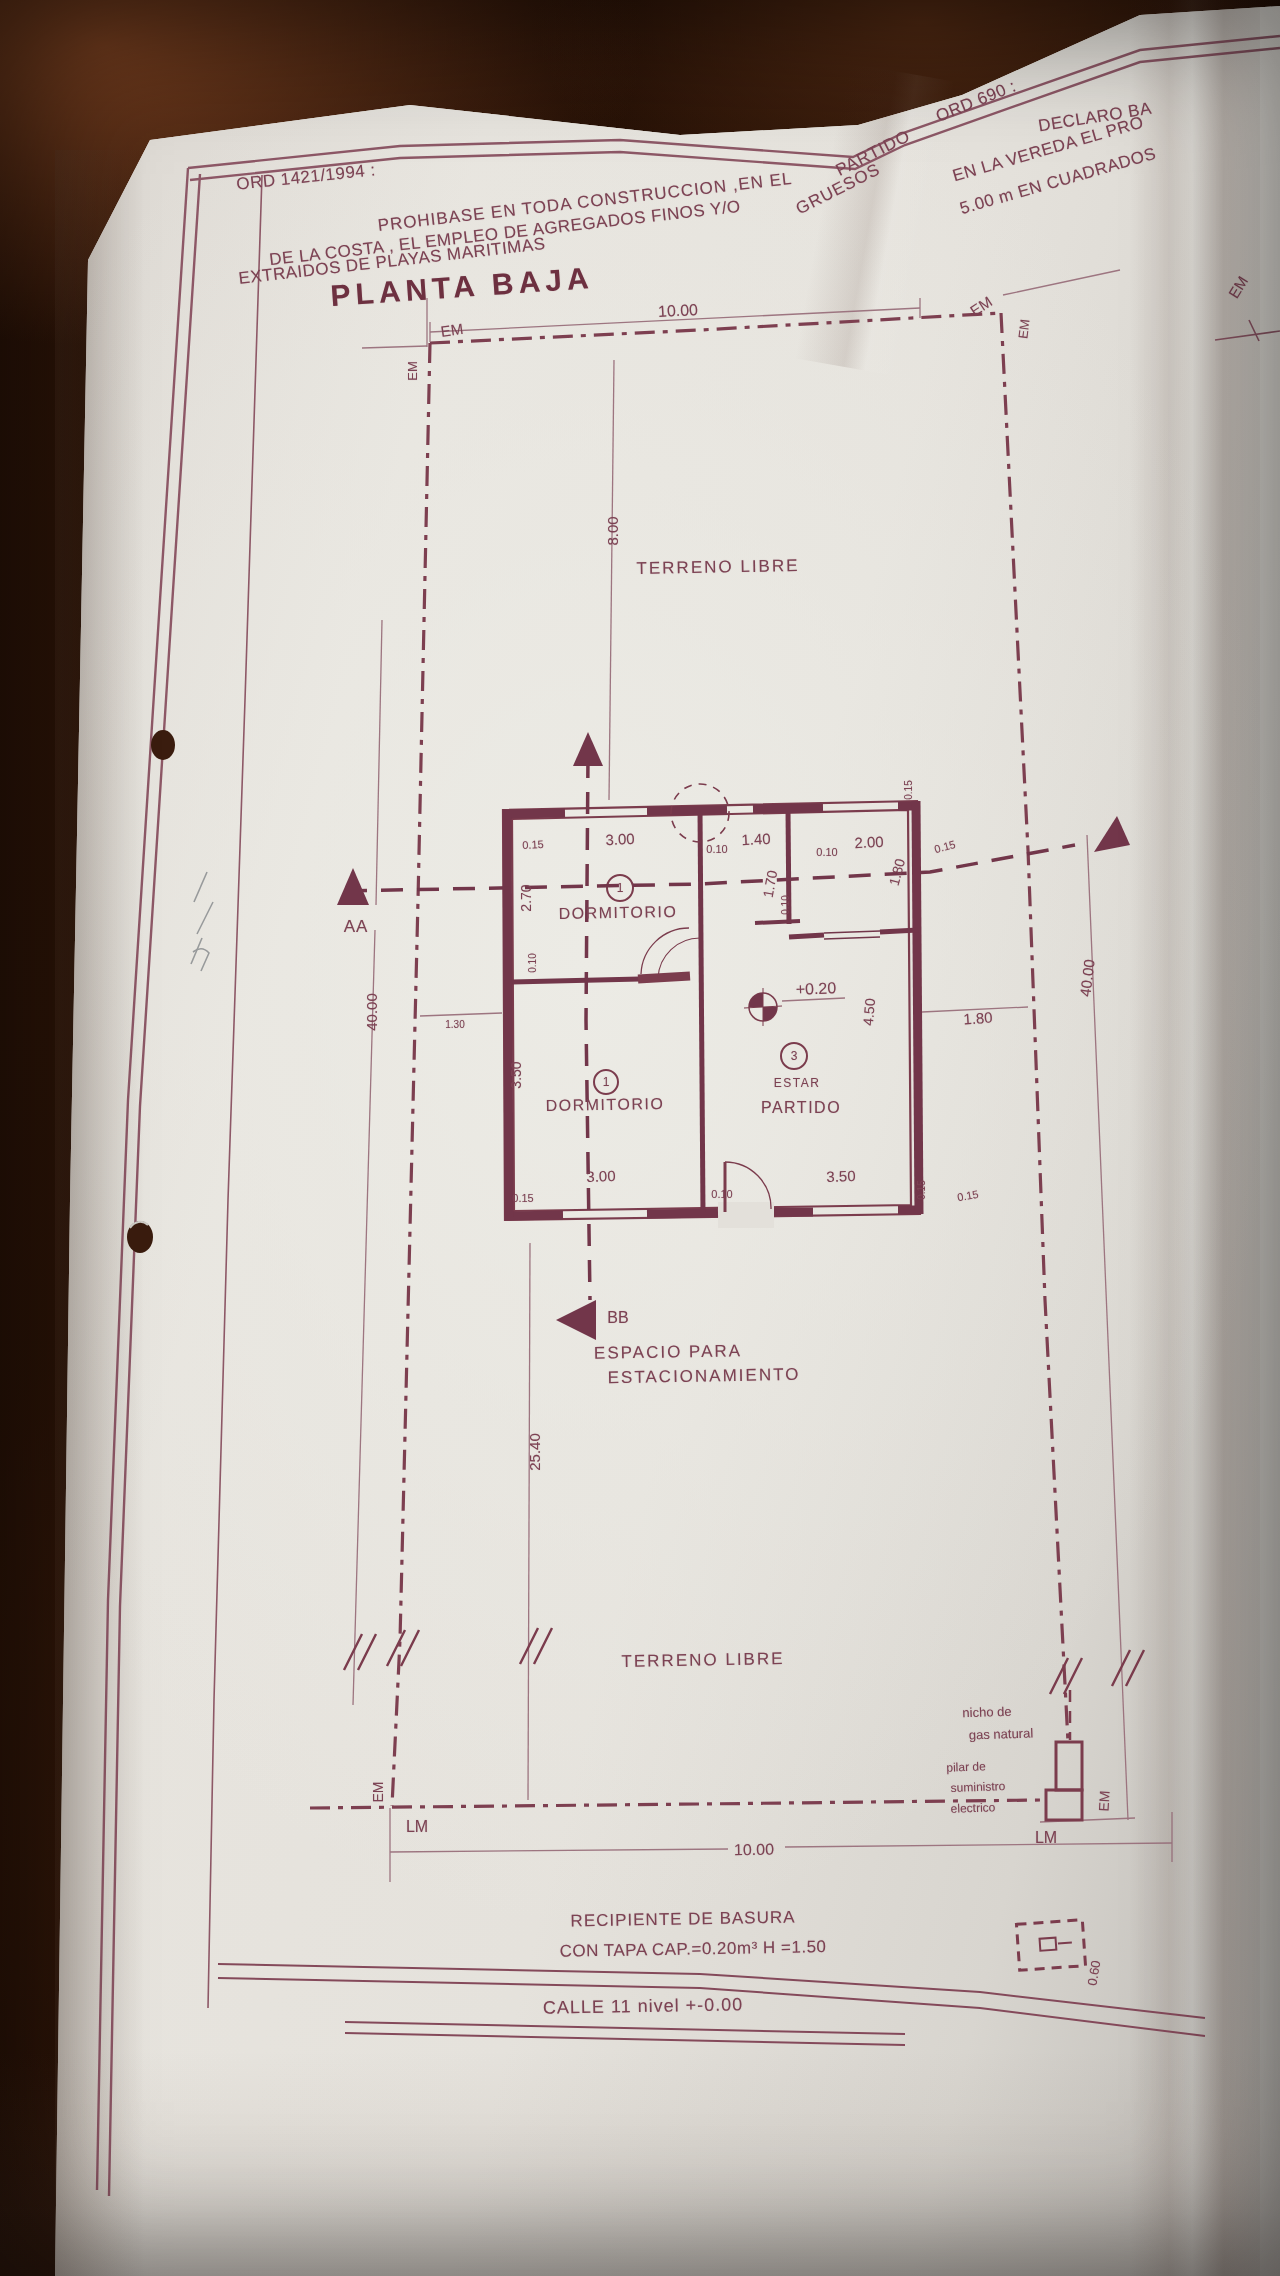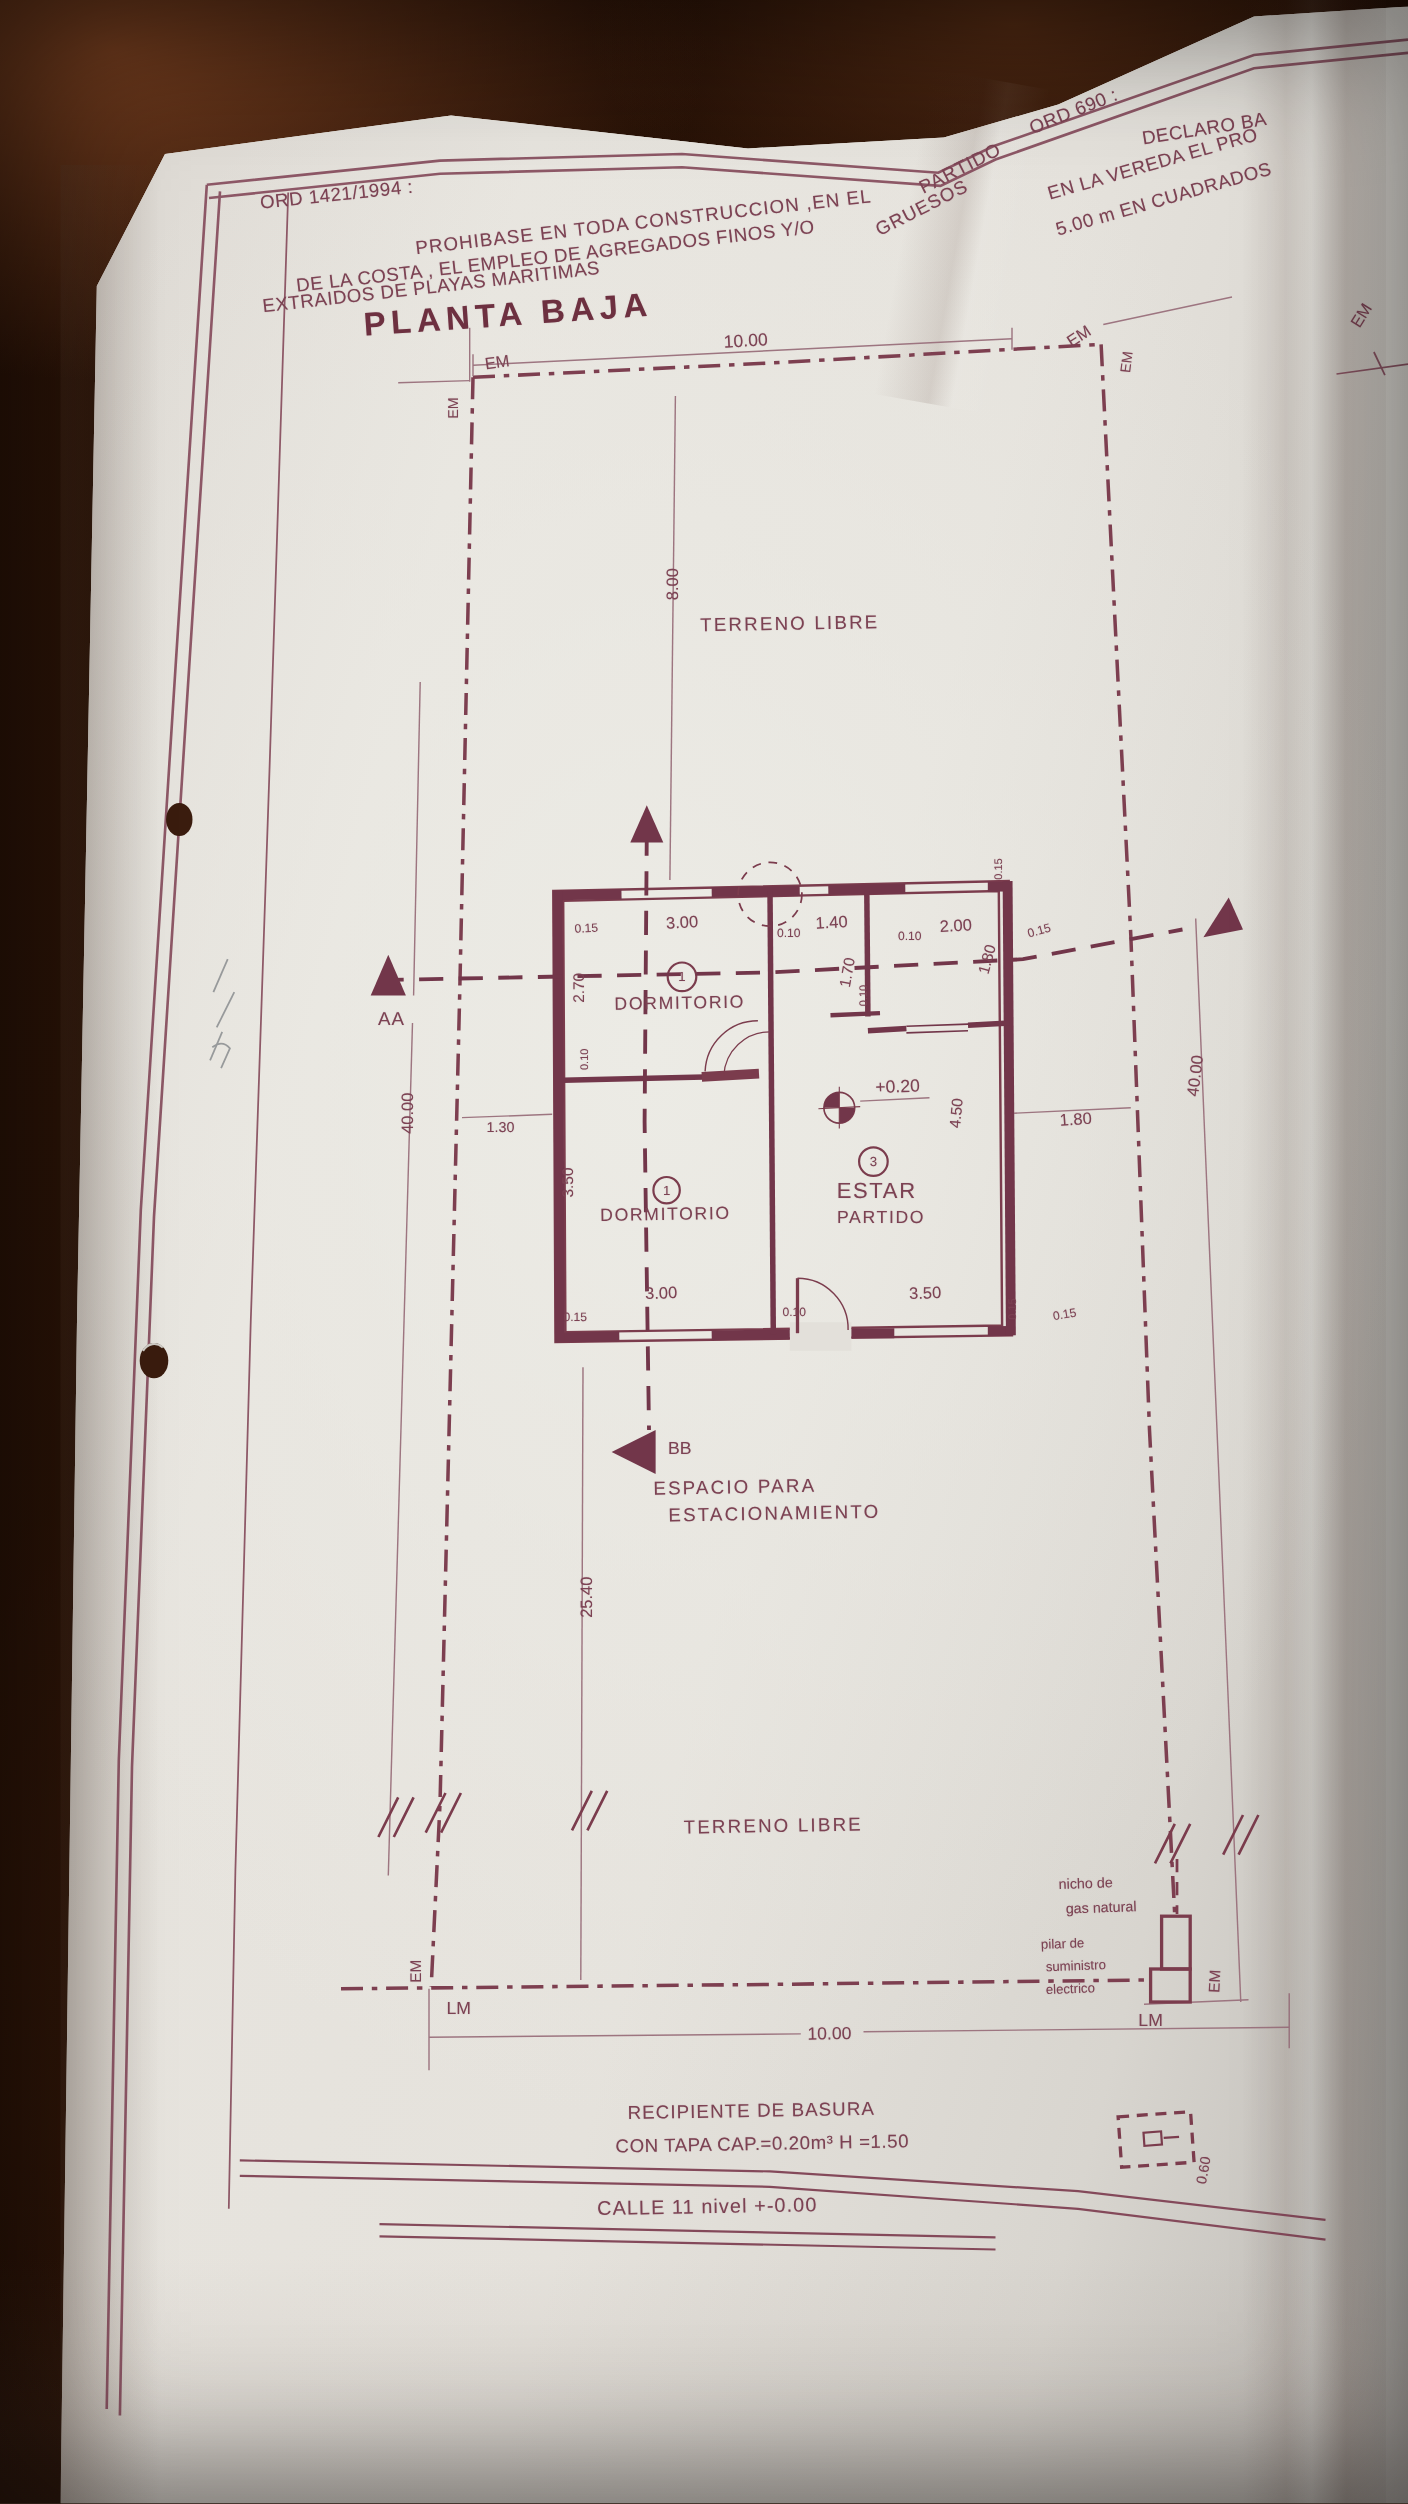--- a/index.html
+++ b/index.html
@@ -213,28 +213,28 @@
       <div class="lbl" style="left: 869px; top: 842px; font-size: 15px; transform: translate(-50%, -50%) rotate(-3deg);">2.00</div>
       <div class="lbl" style="left: 945px; top: 847px; font-size: 11px; transform: translate(-50%, -50%) rotate(-15deg);">0.15</div>
       <div class="lbl" style="left: 909px; top: 790px; font-size: 10px; transform: translate(-50%, -50%) rotate(-90deg);">0.15</div>
       <div class="lbl" style="left: 526px; top: 898px; font-size: 14px; transform: translate(-50%, -50%) rotate(-90deg);">2.70</div>
       <div class="lbl" style="left: 770px; top: 884px; font-size: 14px; transform: translate(-50%, -50%) rotate(-80deg);">1.70</div>
       <div class="lbl" style="left: 786px; top: 905px; font-size: 10px; transform: translate(-50%, -50%) rotate(-90deg);">0.10</div>
       <div class="lbl" style="left: 897px; top: 872px; font-size: 14px; transform: translate(-50%, -50%) rotate(-75deg);">1.80</div>
       <div class="lbl" style="left: 618px; top: 913px; font-size: 16px; transform: translate(-50%, -50%) rotate(-1deg); letter-spacing: 1.5px;">DORMITORIO</div>
       <div class="lbl" style="left: 620px; top: 888px; font-size: 12px; transform: translate(-50%, -50%) rotate(0deg);">1</div>
       <div class="lbl" style="left: 533px; top: 963px; font-size: 10px; transform: translate(-50%, -50%) rotate(-90deg);">0.10</div>
-      <div class="lbl" style="left: 455px; top: 1025px; font-size: 13px; transform: translate(-50%, -50%) rotate(0deg); text-align: center;">1.30</div>
+      <div class="lbl" style="left: 455px; top: 1025px; font-size: 10px; transform: translate(-50%, -50%) rotate(0deg); text-align: center;">1.30</div>
       <div class="lbl" style="left: 516px; top: 1075px; font-size: 14px; transform: translate(-50%, -50%) rotate(-90deg);">3.50</div>
       <div class="lbl" style="left: 605px; top: 1105px; font-size: 16px; transform: translate(-50%, -50%) rotate(-1deg); letter-spacing: 1.5px;">DORMITORIO</div>
       <div class="lbl" style="left: 606px; top: 1082px; font-size: 12px; transform: translate(-50%, -50%) rotate(0deg);">1</div>
       <div class="lbl" style="left: 816px; top: 989px; font-size: 16px; transform: translate(-50%, -50%) rotate(-2deg);">+0.20</div>
       <div class="lbl" style="left: 869px; top: 1012px; font-size: 14px; transform: translate(-50%, -50%) rotate(-85deg);">4.50</div>
       <div class="lbl" style="left: 794px; top: 1056px; font-size: 12px; transform: translate(-50%, -50%) rotate(0deg);">3</div>
-      <div class="lbl" style="left: 797px; top: 1083px; font-size: 20px; transform: translate(-50%, -50%) rotate(0deg); letter-spacing: 1.5px;">ESTAR</div>
+      <div class="lbl" style="left: 797px; top: 1083px; font-size: 12px; transform: translate(-50%, -50%) rotate(0deg); letter-spacing: 1.5px;">ESTAR</div>
       <div class="lbl" style="left: 801px; top: 1108px; font-size: 16px; transform: translate(-50%, -50%) rotate(0deg); letter-spacing: 1.5px;">PARTIDO</div>
       <div class="lbl" style="left: 978px; top: 1018px; font-size: 15px; transform: translate(-50%, -50%) rotate(-4deg);">1.80</div>
       <div class="lbl" style="left: 371px; top: 1012px; font-size: 15px; transform: translate(-50%, -50%) rotate(-90deg);">40.00</div>
       <div class="lbl" style="left: 1087px; top: 978px; font-size: 15px; transform: translate(-50%, -50%) rotate(-83deg);">40.00</div>
       <div class="lbl" style="left: 601px; top: 1176px; font-size: 15px; transform: translate(-50%, -50%) rotate(-2deg);">3.00</div>
       <div class="lbl" style="left: 722px; top: 1194px; font-size: 11px; transform: translate(-50%, -50%) rotate(0deg);">0.10</div>
       <div class="lbl" style="left: 841px; top: 1176px; font-size: 15px; transform: translate(-50%, -50%) rotate(-2deg);">3.50</div>
       <div class="lbl" style="left: 523px; top: 1198px; font-size: 11px; transform: translate(-50%, -50%) rotate(0deg);">0.15</div>
       <div class="lbl" style="left: 922px; top: 1190px; font-size: 10px; transform: translate(-50%, -50%) rotate(-90deg);">0.15</div>
       <div class="lbl" style="left: 968px; top: 1196px; font-size: 11px; transform: translate(-50%, -50%) rotate(-10deg);">0.15</div>

